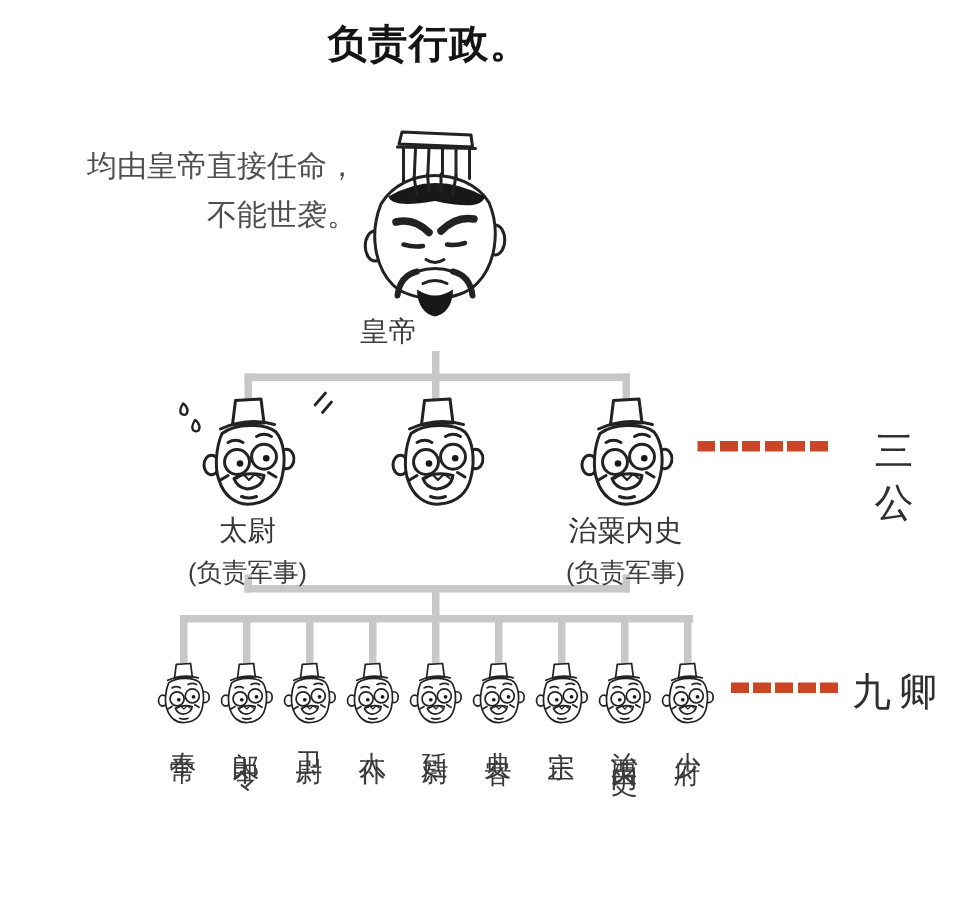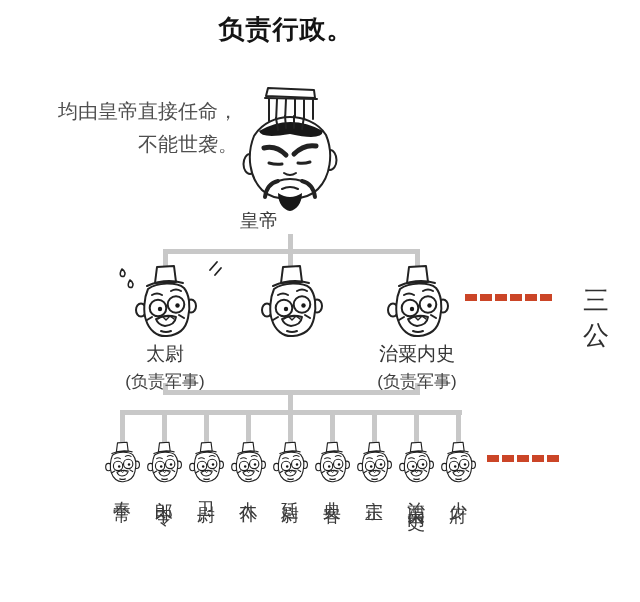--- a/index.html
+++ b/index.html
@@ -204,15 +204,16 @@
   <div class="min-label" style="left:153px;">郎中令</div>
   <div class="min-label" style="left:195px;">卫尉</div>
   <div class="min-label" style="left:237px;">太仆</div>
   <div class="min-label" style="left:279px;">廷尉</div>
   <div class="min-label" style="left:321px;">典客</div>
   <div class="min-label" style="left:363px;">宗正</div>
   <div class="min-label" style="left:405px;">治粟内史</div>
   <div class="min-label" style="left:447px;">少府</div>
 
   <div class="dash" style="left:487px;top:455px;width:75px;"></div>
+  <div class="legend" style="left:568px;top:444px;">九卿</div>
 
 
 </div>
 
 </body></html>

